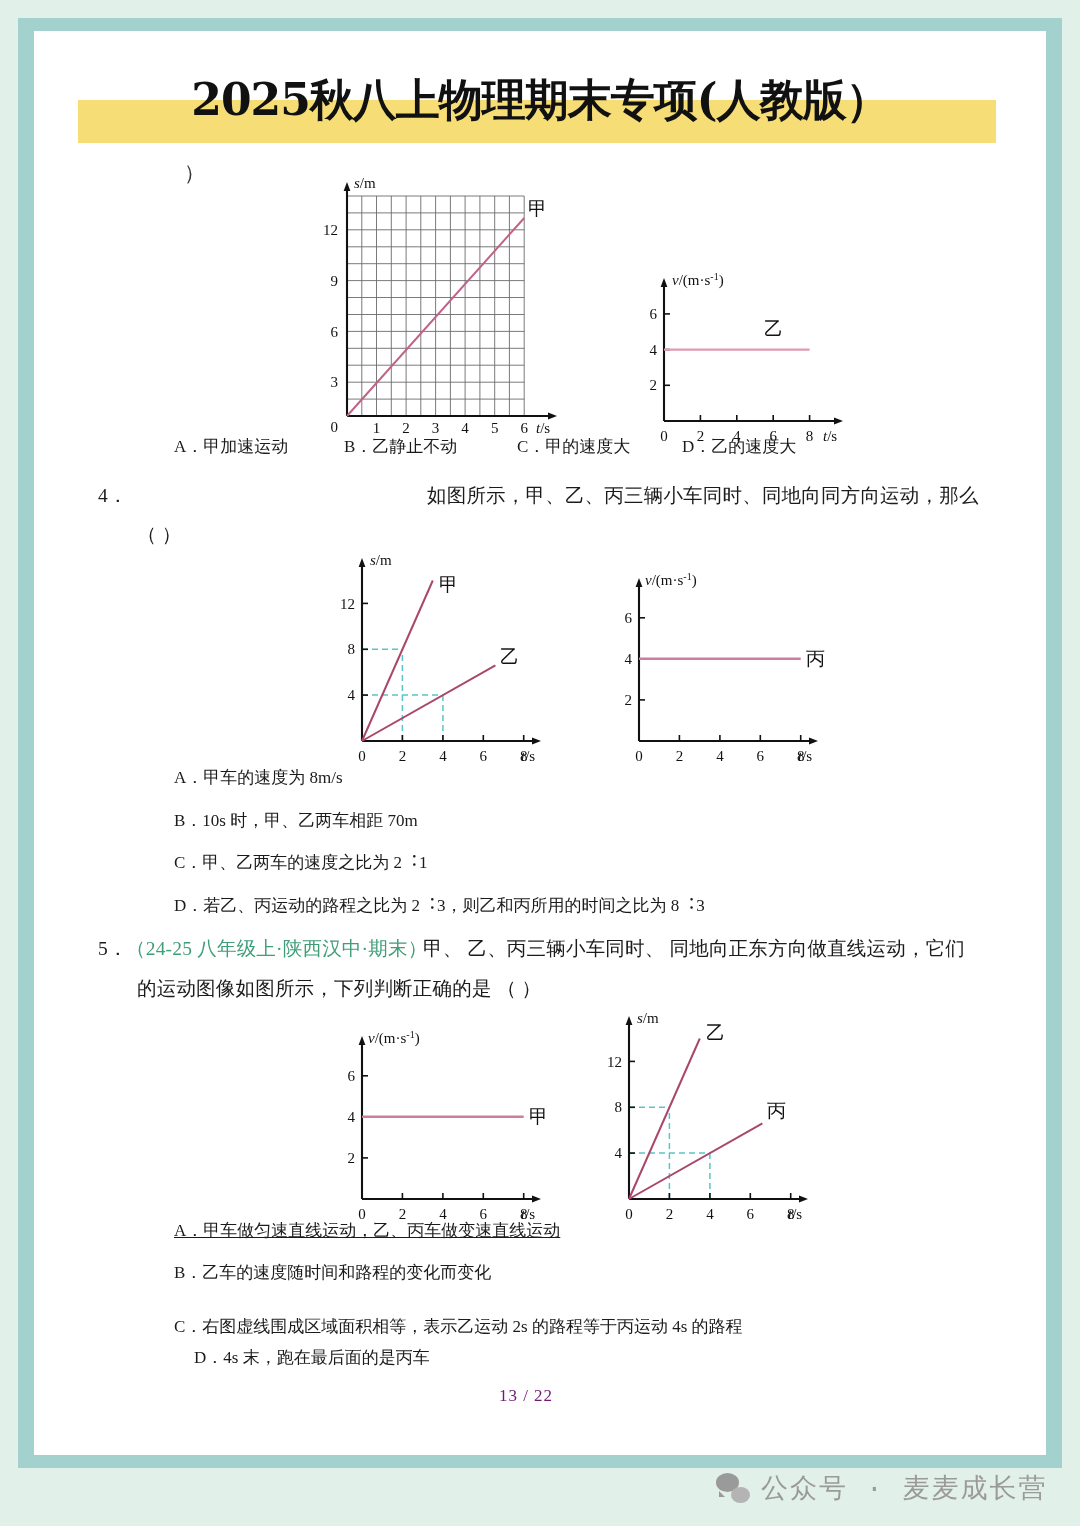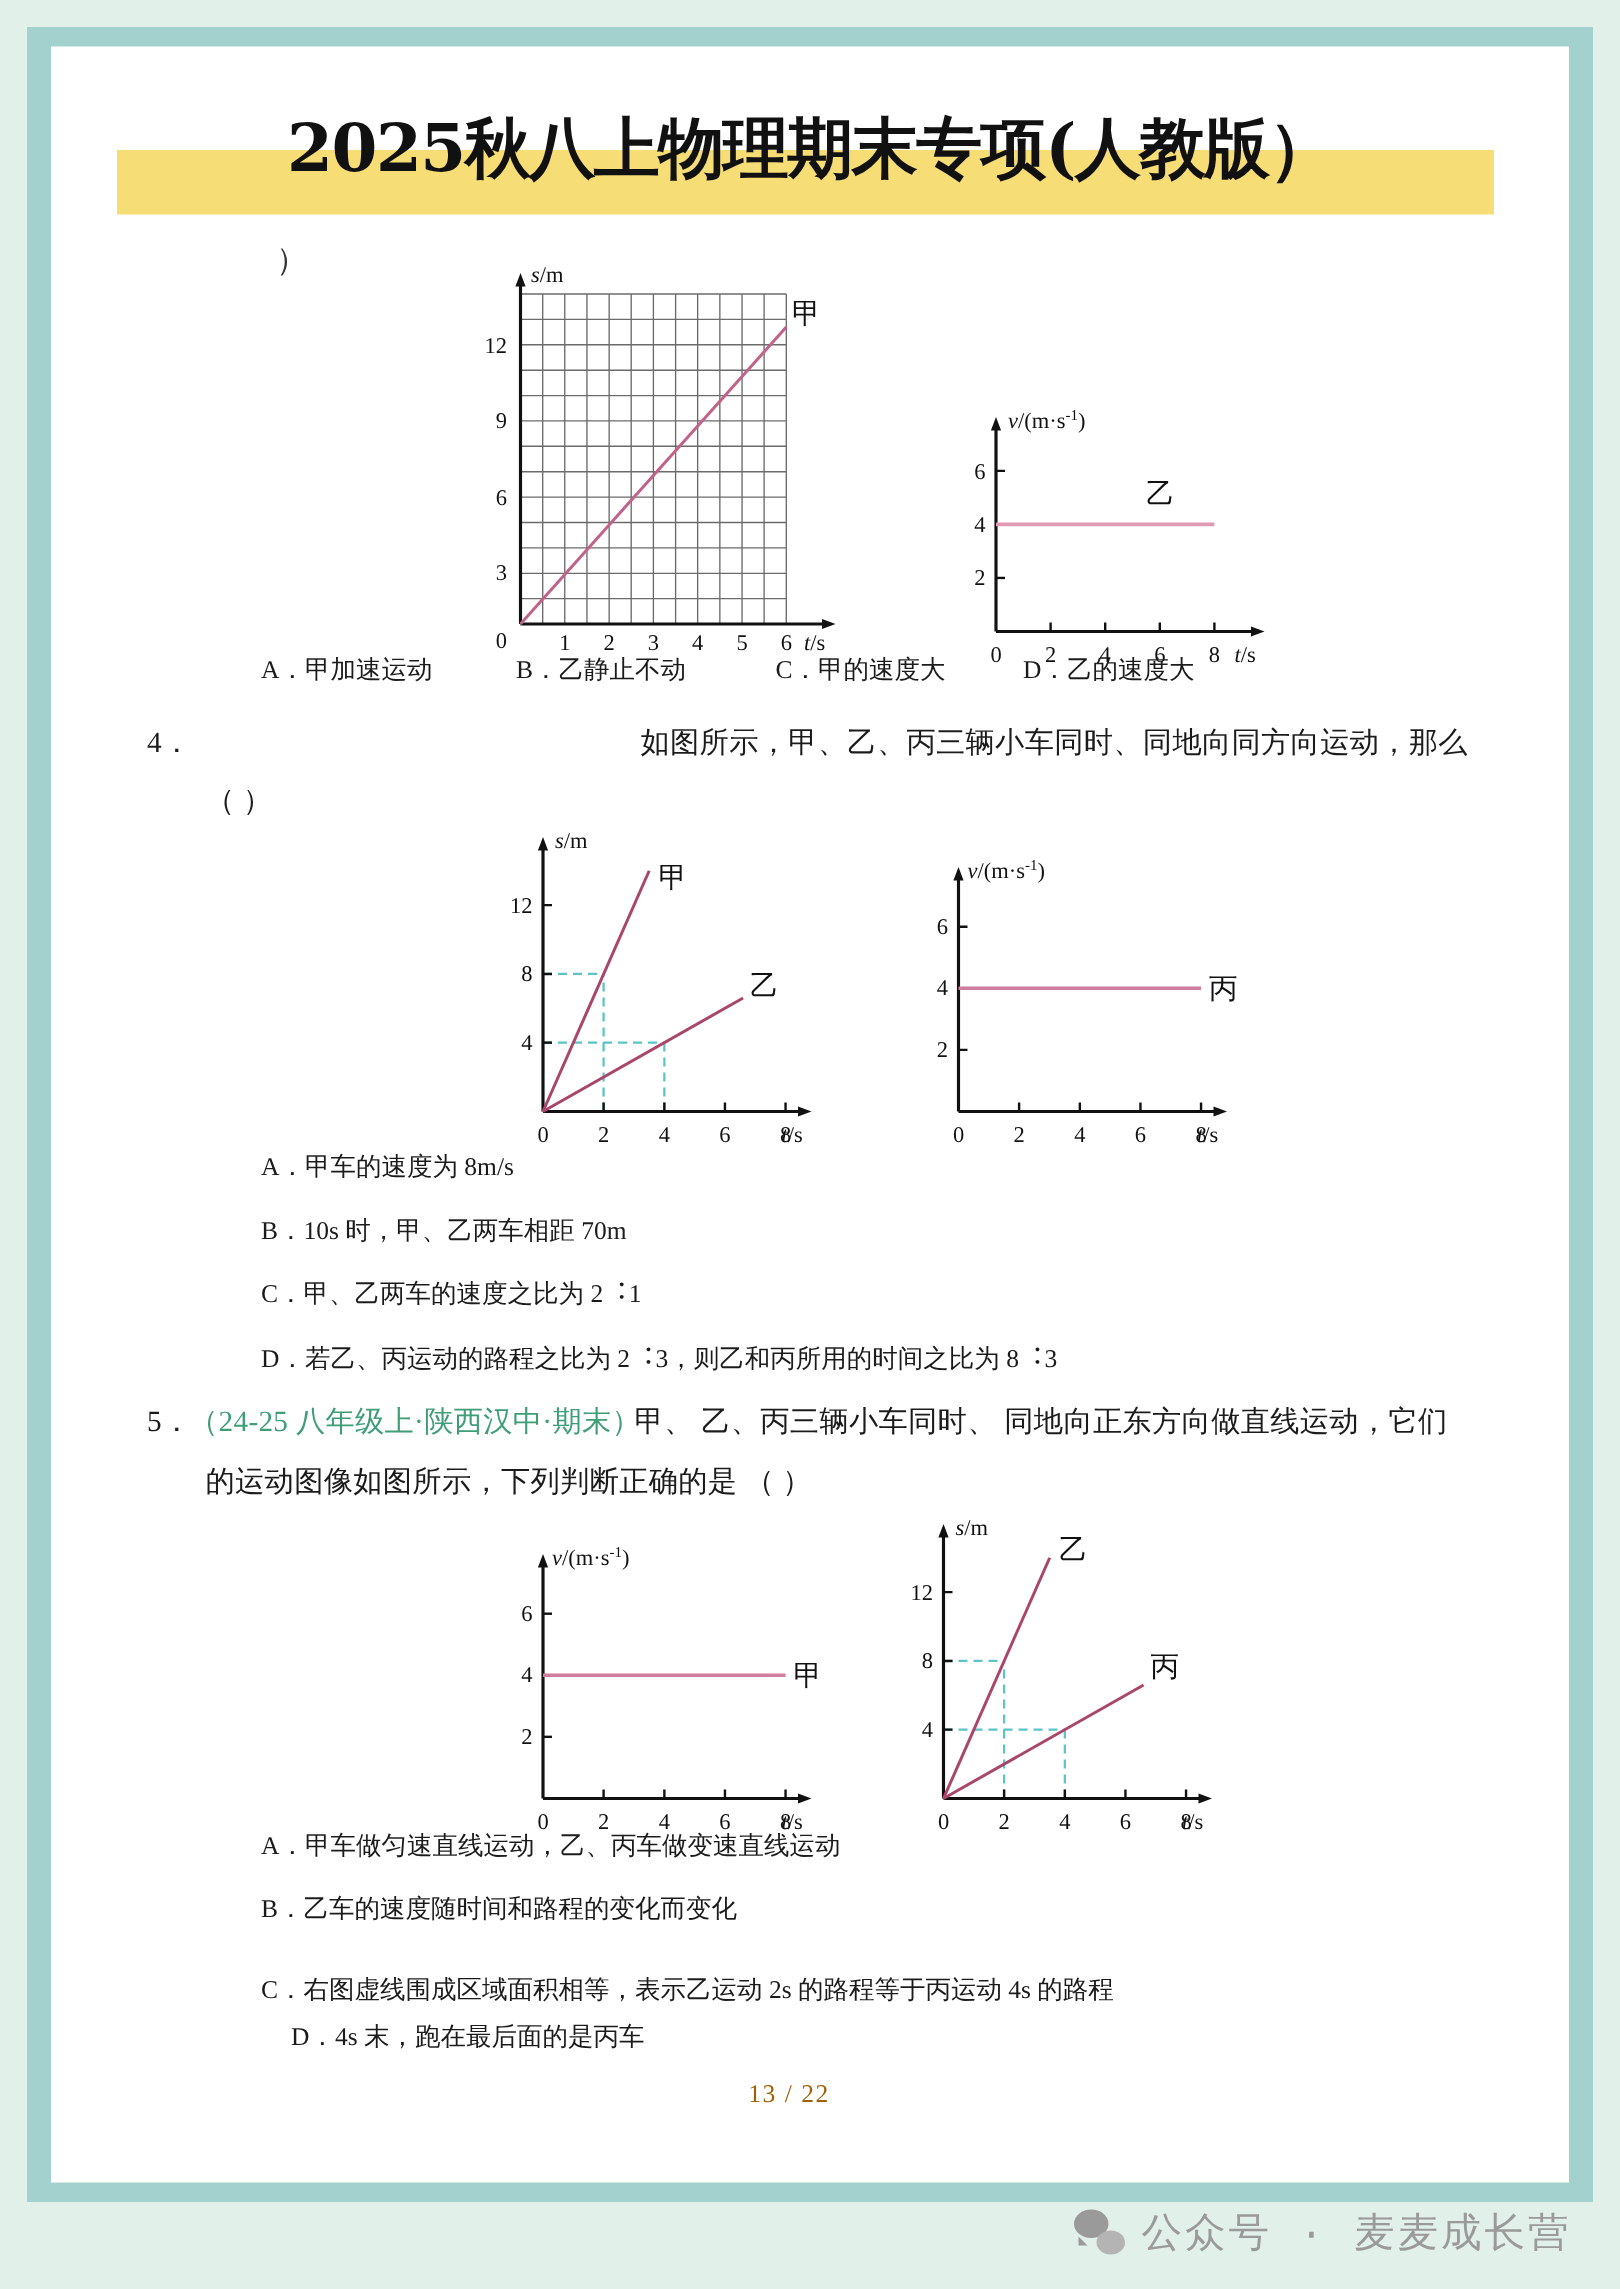--- a/index.html
+++ b/index.html
@@ -53,21 +53,21 @@
     position:absolute;
     font-size:17px;
     color:#1b1b1b;
     white-space:nowrap;
   }
   .stray-paren{
     position:absolute;left:150px;top:128px;font-size:21px;color:#333;
   }
   .pagenum{
     position:absolute;left:0;top:1355px;width:984px;text-align:center;
-    font-size:17px;color:#a16207;letter-spacing:1px;
+    font-size:17px;color:#701a75;letter-spacing:1px;
   }
   
   .chart{ position:absolute; }
   .chart svg{ display:block; }
   text.axlab{ font-family:"Liberation Serif",serif; font-size:15px; fill:#111; }
   text.axtitle{ font-family:"Liberation Serif",serif; font-size:15px; fill:#111; }
   text.curvelab{ font-family:"Liberation Serif",serif; font-size:19px; fill:#111; }
   .ital{ font-style:italic; }
   
   .wm{
@@ -351,21 +351,21 @@
       <text class="axlab" x="120.9" y="210" text-anchor="middle">4</text>
       <text class="axlab" x="161.3" y="210" text-anchor="middle">6</text>
       <text class="axlab" x="201.7" y="210" text-anchor="middle">8</text>
       <text class="axtitle" x="48" y="14"><tspan class="ital">s</tspan>/m</text>
       <text class="axtitle" x="199" y="210"><tspan class="ital">t</tspan>/s</text>
       <text class="curvelab" x="117" y="30">乙</text>
       <text class="curvelab" x="178" y="108">丙</text>
     </svg>
   </div>
 
-  <div class="opt" style="left:140px;top:1188px;">A．甲车做匀速直线运动，乙、丙车做变速直线运动</div>
+  <div class="opt" style="left:140px;top:1188px;text-decoration:underline;">A．甲车做匀速直线运动，乙、丙车做变速直线运动</div>
   <div class="opt" style="left:140px;top:1230px;">B．乙车的速度随时间和路程的变化而变化</div>
   <div class="opt" style="left:140px;top:1272px;margin-top:12px;">C．右图虚线围成区域面积相等，表示乙运动 2s 的路程等于丙运动 4s 的路程</div>
   <div class="opt" style="left:140px;top:1315px;margin-left:20px;">D．4s 末，跑在最后面的是丙车</div>
 
   <div class="pagenum">13 / 22</div>
 </div>
 
 <div class="wm">
   <span class="wm-icon">
     <span class="b1"></span>

